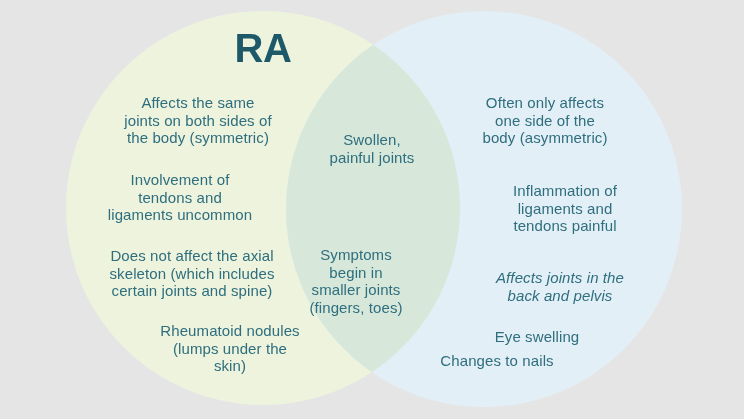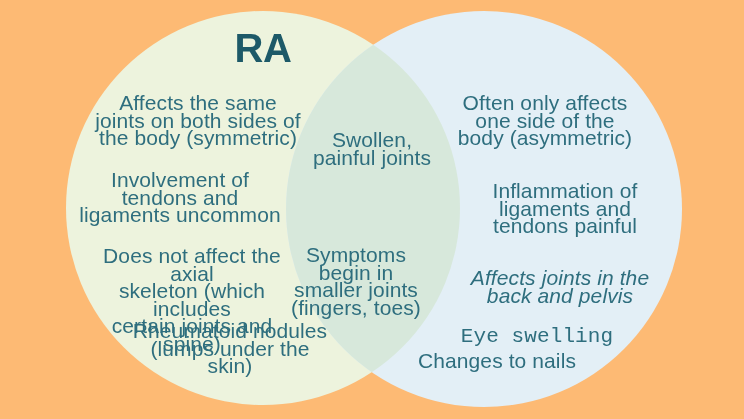--- a/index.html
+++ b/index.html
@@ -4,34 +4,34 @@
 <style>
   html, body {
     margin: 0;
     padding: 0;
     background: #ffffff;
   }
   .stage {
     position: relative;
     width: 744px;
     height: 419px;
-    background: #fdba74;
+    background: #e5e5e5;
     overflow: hidden;
     font-family: "Liberation Sans", sans-serif;
   }
   .stage svg {
     position: absolute;
     left: 0;
     top: 0;
   }
   .label {
     position: absolute;
     text-align: center;
     color: #2e6e7e;
-    font-size: 21px;
+    font-size: 15px;
     line-height: 17.5px;
     white-space: pre-line;
     letter-spacing: 0.1px;
   }
   .title {
     color: #1d5968;
     font-weight: 700;
     font-size: 40px;
     line-height: 44px;
     letter-spacing: -0.5px;
@@ -44,21 +44,21 @@
   .l2 { left: 70px;  top: 171px; width: 220px; }
   .l3 { left: 82px;  top: 247px; width: 220px; }
   .l4 { left: 120px; top: 322px; width: 220px; }
   
   .c1 { left: 292px; top: 131px; width: 160px; }
   .c2 { left: 276px; top: 209px; width: 160px; margin-top: 37px; }
   
   .r1 { left: 435px; top: 94px;  width: 220px; }
   .r2 { left: 455px; top: 182px; width: 220px; }
   .r3 { left: 450px; top: 269px; width: 220px; font-style: italic; }
-  .r4 { left: 427px; top: 328px; width: 220px; font-family: Liberation Mono, monospace; }
+  .r4 { left: 427px; top: 328px; width: 220px; }
   .r5 { left: 387px; top: 352px; width: 220px; }
 </style>
 </head>
 <body>
 
 <div class="stage">
 
   <svg width="744" height="419" viewBox="0 0 744 419" aria-hidden="true">
     <defs>
       <clipPath id="clip-left-circle">

